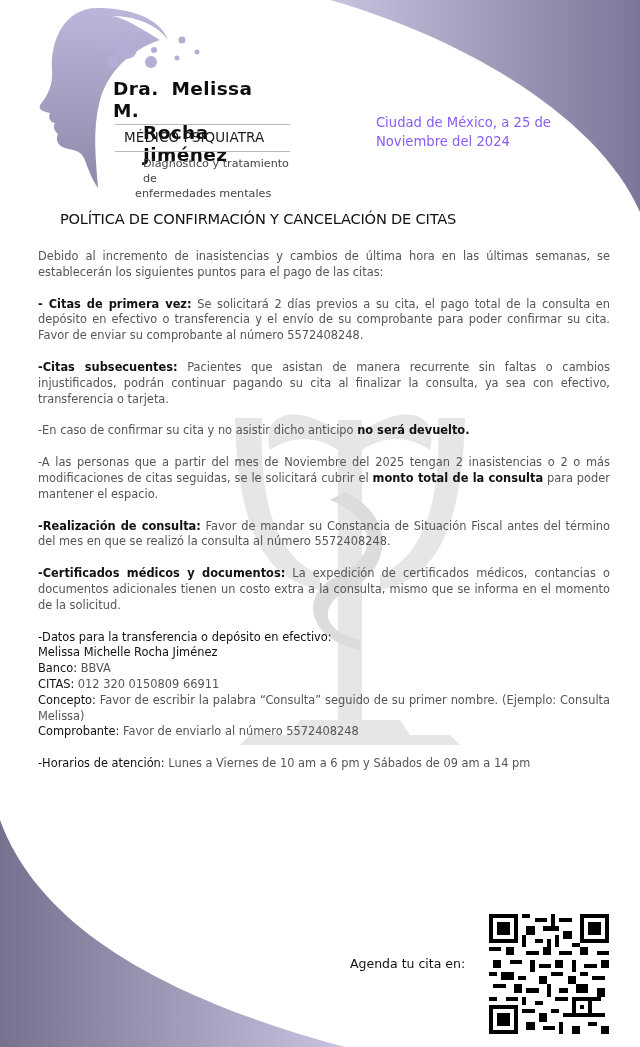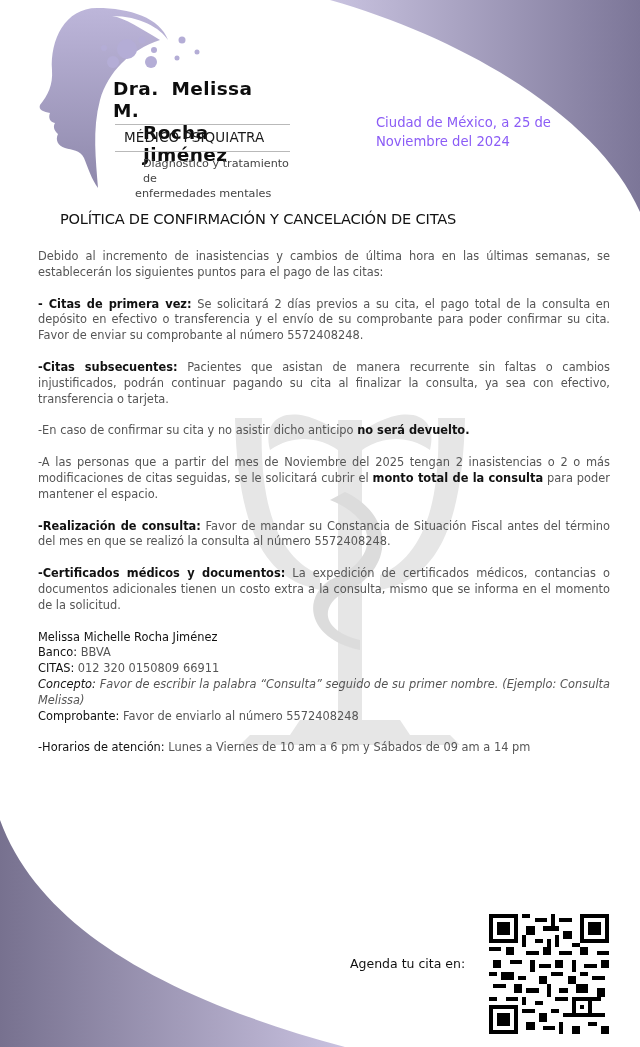--- a/index.html
+++ b/index.html
@@ -141,24 +141,25 @@
 
   <p><span>-En caso de confirmar su cita y no asistir dicho anticipo </span><span class="strong">no será devuelto.</span></p>
 
   <p><span>-A las personas que a partir del mes de Noviembre del 2025 tengan 2 inasistencias o 2 o más modificaciones de citas seguidas, se le solicitará cubrir el </span><span class="strong">monto total de la consulta</span><span> para poder mantener el espacio.</span></p>
 
   <p><span class="k">-Realización de consulta:</span><span> Favor de mandar su Constancia de Situación Fiscal antes del término del mes en que se realizó la consulta al número 5572408248.</span></p>
 
   <p><span class="k">-Certificados médicos y documentos:</span><span> La expedición de certificados médicos, contancias o documentos adicionales tienen un costo extra a la consulta, mismo que se informa en el momento de la solicitud.</span></p>
 
   <div class="bank">
+    <div class="dark">-Datos para la transferencia o depósito en efectivo:</div>
     <div class="dark">Melissa Michelle Rocha Jiménez</div>
     <div><span class="dark">Banco:</span><span> BBVA</span></div>
     <div><span class="dark">CITAS:</span><span> 012 320 0150809 66911</span></div>
-    <div style="text-align:justify;font-style:italic;"><span class="dark">Concepto:</span><span> Favor de escribir la palabra “Consulta” seguido de su primer nombre. (Ejemplo: Consulta Melissa)</span></div>
+    <div style="text-align:justify;"><span class="dark">Concepto:</span><span> Favor de escribir la palabra “Consulta” seguido de su primer nombre. (Ejemplo: Consulta Melissa)</span></div>
     <div><span class="dark">Comprobante:</span><span> Favor de enviarlo al número 5572408248</span></div>
   </div>
 
   <p><span class="dark" style="color:#111">-Horarios de atención:</span><span> Lunes a Viernes de 10 am a 6 pm y Sábados de 09 am a 14 pm</span></p>
 
 </div>
 
 <div class="agenda">Agenda tu cita en:</div>
 
 <svg class="qr" viewBox="0 0 29 29" shape-rendering="crispEdges" xmlns="http://www.w3.org/2000/svg">

